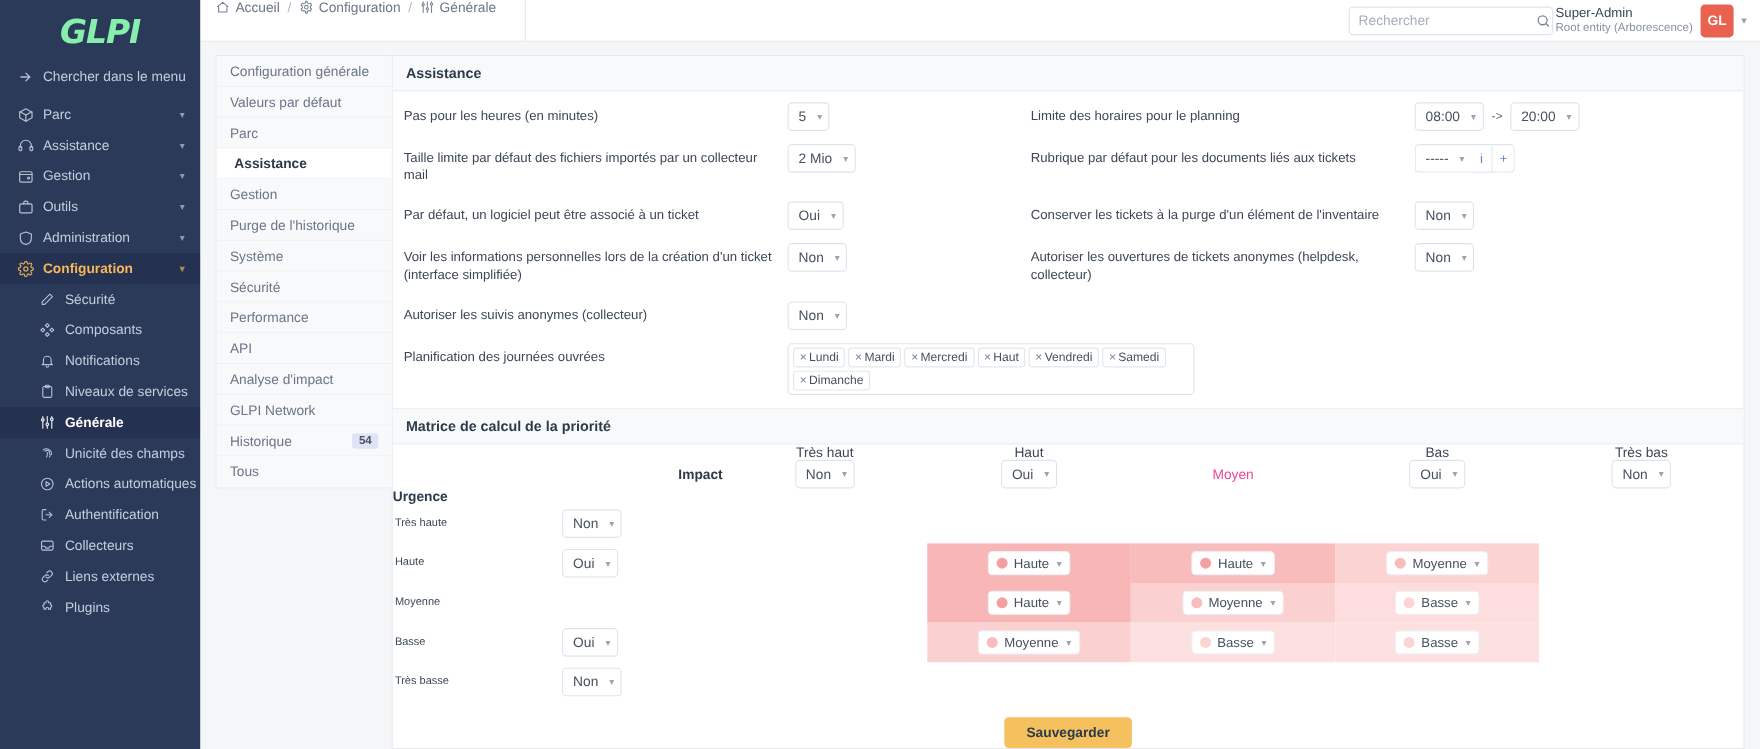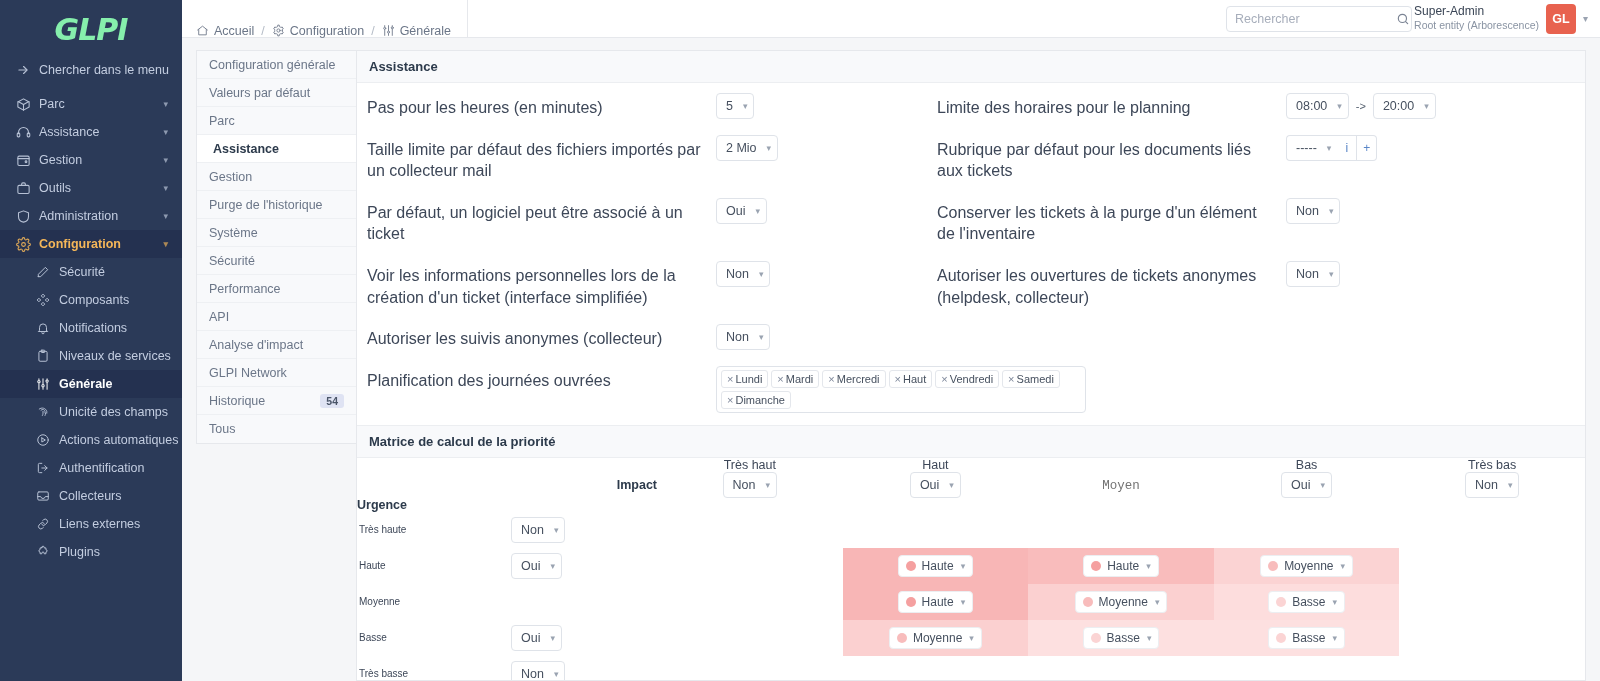--- a/index.html
+++ b/index.html
@@ -64,24 +64,24 @@
   .main {
     flex: 1; display: flex; flex-direction: column;
     background: #f5f6f8; height: 681px; overflow: hidden;
   }
   .topbar {
     height: 38px; background: #ffffff; display: flex;
     align-items: center; border-bottom: 1px solid #e6e8ec;
     flex: 0 0 38px;
   }
   .breadcrumb {
-    display: flex; align-items: flex-end; gap: 5px;
+    display: flex; align-items: flex-start; gap: 5px;
     padding-left: 14px; font-size: 12.5px; color: #6b7688;
     height: 38px; border-right: 1px solid #e6e8ec;
-    padding-right: 16px;
+    padding-right: 26px;
   }
   .breadcrumb .bc-item { display: flex; align-items: center; gap: 5px; cursor: pointer; }
   .breadcrumb .sep { color: #b5bcc7; margin: 0 2px; }
   .topbar-right {
     margin-left: auto; display: flex; align-items: center;
     gap: 2px; padding-right: 8px;
   }
   .search-box {
     width: 186px; height: 26px; border: 1px solid #dfe3e9;
     border-radius: 4px; display: flex; align-items: center;
@@ -140,21 +140,21 @@
     color: #2c3a4b;
   }
   
   .form-grid {
     display: grid;
     grid-template-columns: 355px 215px 355px auto;
     align-items: start;
     padding: 4px 0 6px 0;
   }
   .f-label {
-    font-size: 16px; color: #3d4758; padding: 10px 8px 10px 10px;
+    font-size: 12px; color: #3d4758; padding: 10px 8px 10px 10px;
     line-height: 1.35;
   }
   .f-ctrl { padding: 6px 4px; display: flex; align-items: flex-start; gap: 4px;}
   .sel {
     border: 1px solid #dfe3e9; border-radius: 4px; background: #fff;
     height: 26px; display: inline-flex; align-items: center;
     padding: 0 6px 0 9px; font-size: 12.5px; color: #46505f;
     cursor: pointer; gap: 10px; white-space: nowrap;
   }
   .sel .cv { color: #9aa3b1; font-size: 9px; }
@@ -671,21 +671,21 @@
                   <span class="cv">▾</span>
                 </span>
               </td>
               <td class="head-sel-cell">
                 <span class="sel" style="min-width:48px">
                   <span>Oui</span>
                   <span class="cv">▾</span>
                 </span>
               </td>
               <td class="head-sel-cell">
-                <span style="font-size:12.5px;color:#737373;font-family:Liberation Mono, monospace;">Moyen</span>
+                <span style="font-size:12.5px;color:#ec4899;">Moyen</span>
               </td>
               <td class="head-sel-cell">
                 <span class="sel" style="min-width:48px">
                   <span>Oui</span>
                   <span class="cv">▾</span>
                 </span>
               </td>
               <td class="head-sel-cell">
                 <span class="sel" style="min-width:48px">
                   <span>Non</span>

